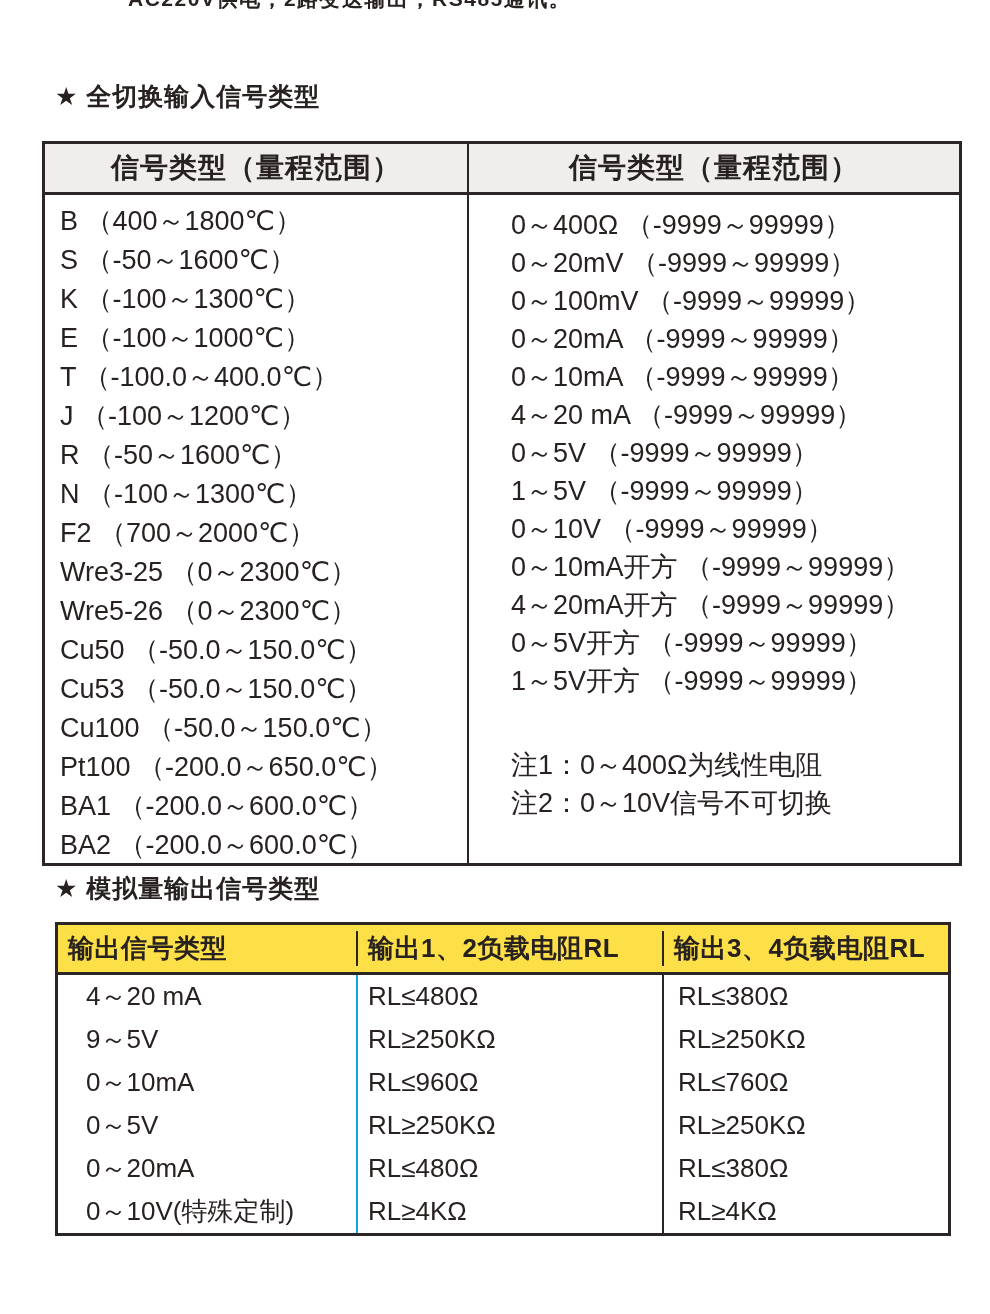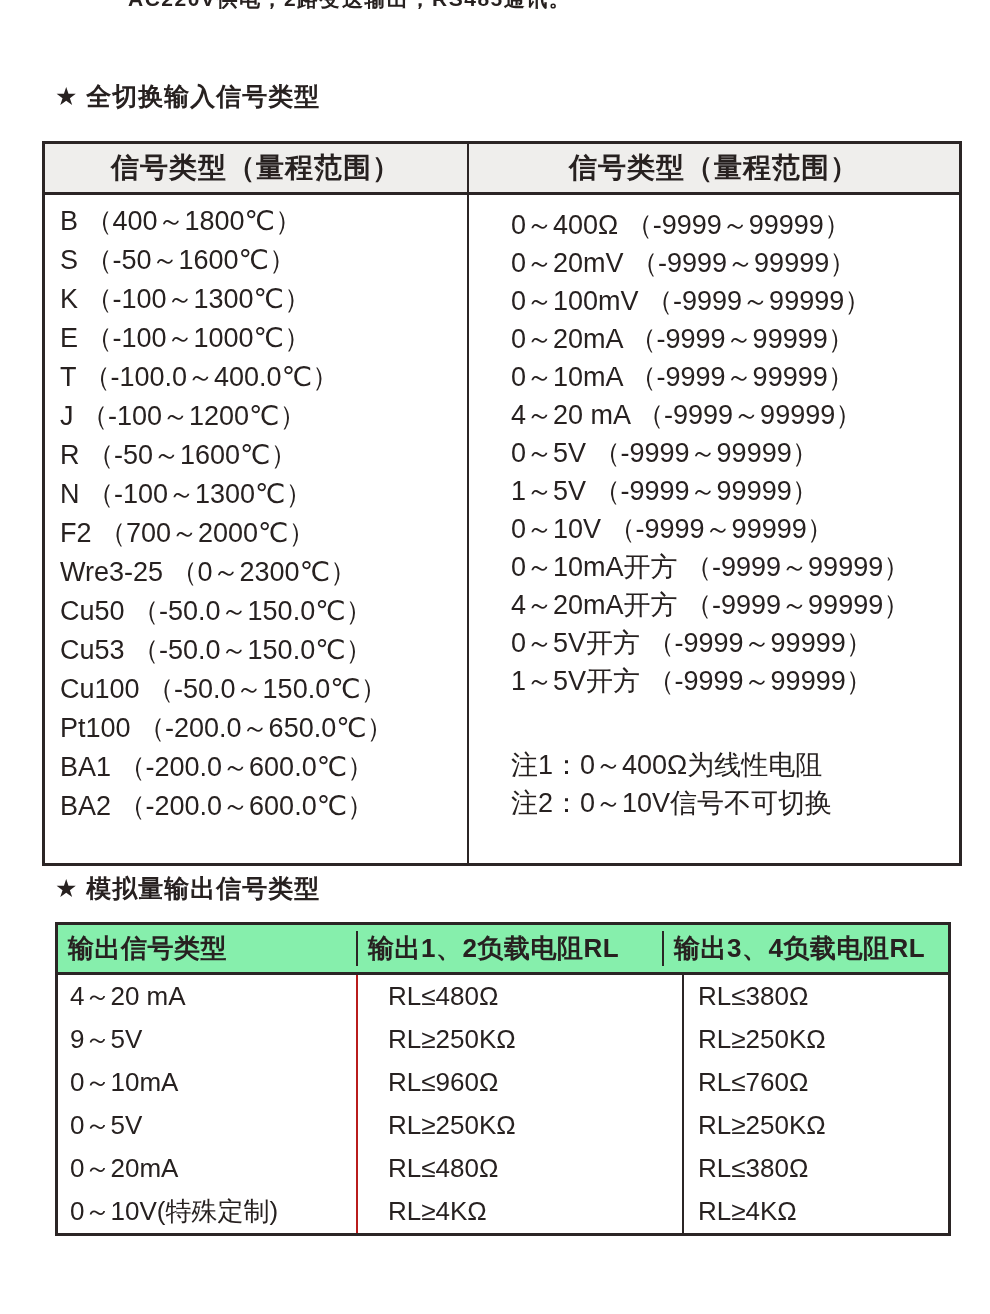--- a/index.html
+++ b/index.html
@@ -71,42 +71,42 @@
   
   .table2 {
     position:absolute; left:55px; top:922px;
     width:896px; height:314px;
     border:3px solid #2b2525;
     background:#fff;
     display:flex; flex-direction:column;
   }
   .table2 .thead {
     display:flex; height:50px; flex:0 0 50px;
-    background:#86efac;
+    background:#fde047;
     border-bottom:3px solid #2b2525;
     align-items:center;
   }
   .table2 .thead .hcell {
     display:flex; align-items:center;
     padding-left:10px;
     font-size:26px; font-weight:600; letter-spacing:0.5px;
     white-space:nowrap;
   }
   .table2 .thead .hcell.c1 { width:300px; border-right:2px solid #2b2525; }
   .table2 .thead .hcell.c2 { width:306px; border-right:2px solid #2b2525; }
   .table2 .thead .hcell.c3 { flex:1;border-radius:14px; }
 
   .table2 .tbody { display:flex; flex-direction:column; flex:1; }
   .table2 .tbody .row { display:flex; flex:1; }
   .table2 .tbody .cell {
     display:flex; align-items:center;
     font-size:26px; white-space:nowrap;
   }
-  .table2 .tbody .cell:nth-child(1) { width:300px; padding-left:12px; border-right:2px solid #b91c1c; }
-  .table2 .tbody .cell:nth-child(2) { width:306px; padding-left:10px; border-right:2px solid #2b2525;margin-left:20px; }
+  .table2 .tbody .cell:nth-child(1) { width:300px; padding-left:28px; border-right:2px solid #0ea5e9; }
+  .table2 .tbody .cell:nth-child(2) { width:306px; padding-left:10px; border-right:2px solid #2b2525; }
   .table2 .tbody .cell:nth-child(3) { flex:1;      padding-left:14px; }
 </style>
 </head>
 <body>
 
 <div class="top-clip">AC220V供电，2路变送输出，RS485通讯。</div>
 
 <div class="section-title first">★ 全切换输入信号类型</div>
 
 <div class="table1">
@@ -119,20 +119,21 @@
         <div class="item">B （400～1800℃）</div>
         <div class="item">S （-50～1600℃）</div>
         <div class="item">K （-100～1300℃）</div>
         <div class="item">E （-100～1000℃）</div>
         <div class="item">T （-100.0～400.0℃）</div>
         <div class="item">J （-100～1200℃）</div>
         <div class="item">R （-50～1600℃）</div>
         <div class="item">N （-100～1300℃）</div>
         <div class="item">F2 （700～2000℃）</div>
         <div class="item">Wre3-25 （0～2300℃）</div>
+        <div class="item">Wre5-26 （0～2300℃）</div>
         <div class="item">Cu50 （-50.0～150.0℃）</div>
         <div class="item">Cu53 （-50.0～150.0℃）</div>
         <div class="item">Cu100 （-50.0～150.0℃）</div>
         <div class="item">Pt100 （-200.0～650.0℃）</div>
         <div class="item">BA1 （-200.0～600.0℃）</div>
         <div class="item">BA2 （-200.0～600.0℃）</div>
       </div>
     <div class="t1-right">
       <div>
           <div class="item">0～400Ω （-9999～99999）</div>

